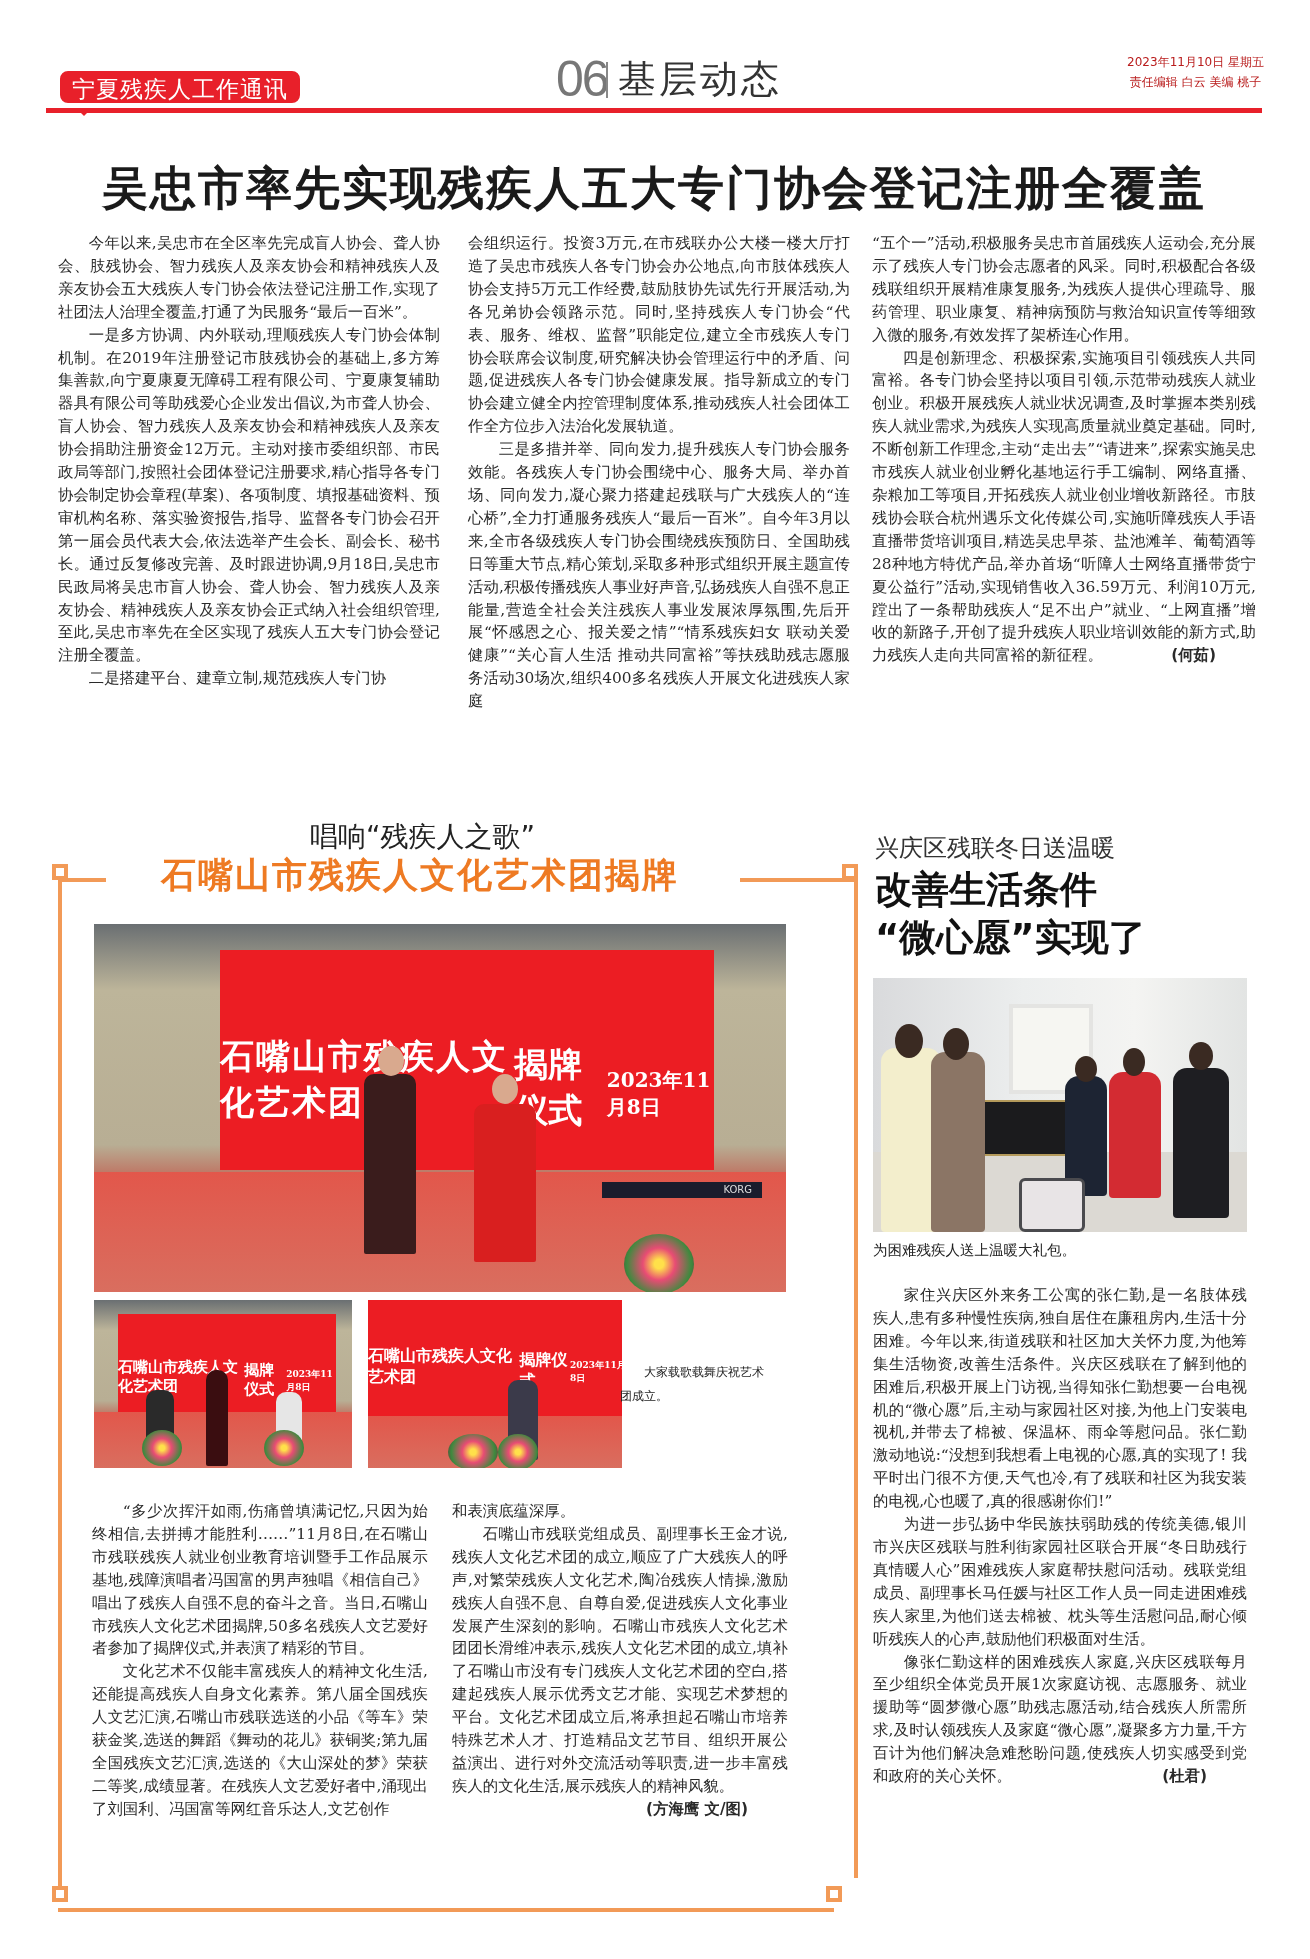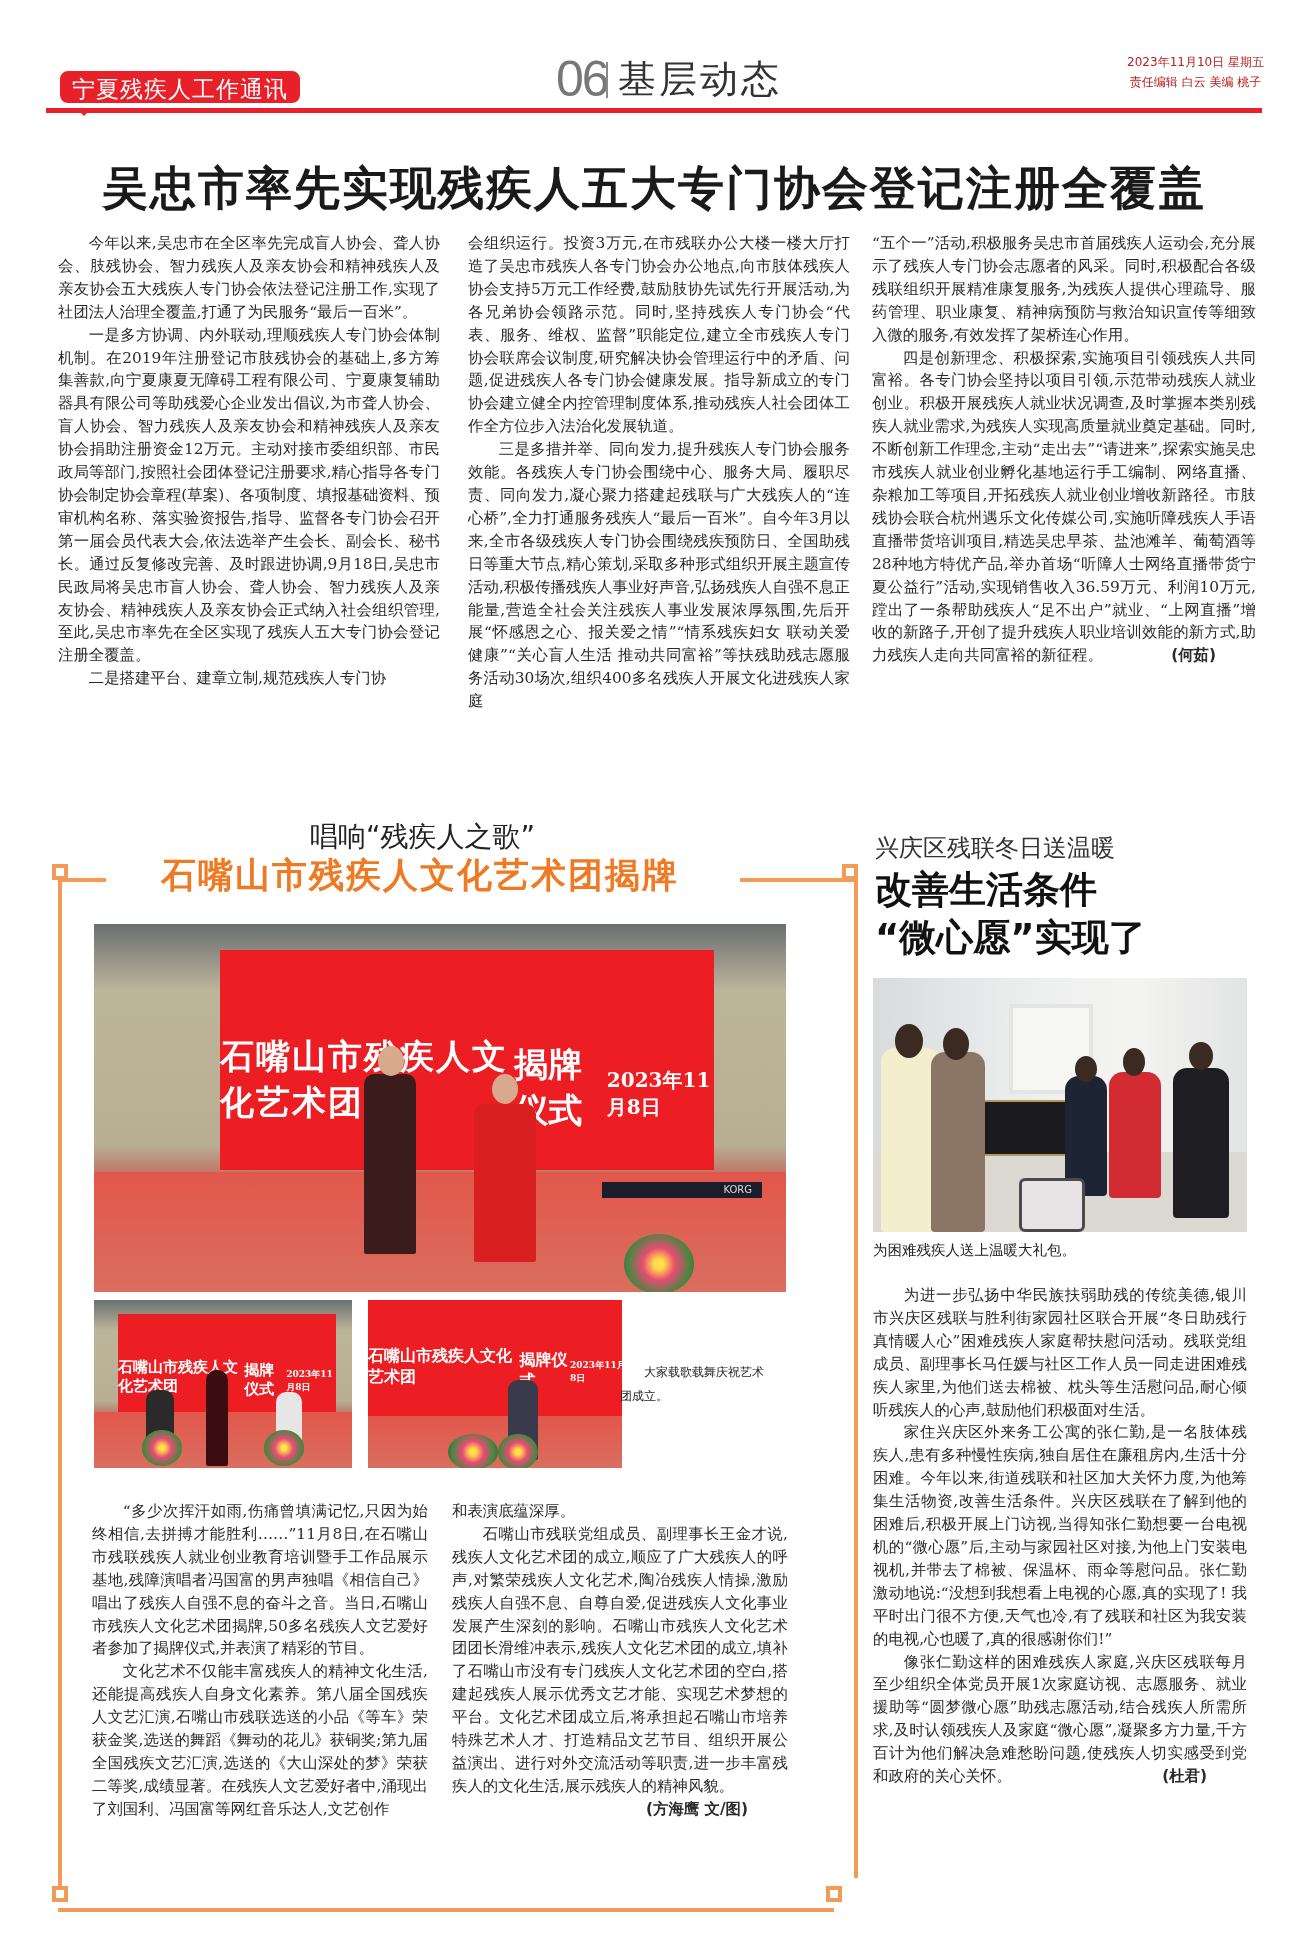--- a/index.html
+++ b/index.html
@@ -92,21 +92,21 @@
 
 <h1 class="headline">吴忠市率先实现残疾人五大专门协会登记注册全覆盖</h1>
 
 <div class="col" style="left:58px; top:232px; width:382px;">
   <p>今年以来,吴忠市在全区率先完成盲人协会、聋人协会、肢残协会、智力残疾人及亲友协会和精神残疾人及亲友协会五大残疾人专门协会依法登记注册工作,实现了社团法人治理全覆盖,打通了为民服务“最后一百米”。</p>
   <p>一是多方协调、内外联动,理顺残疾人专门协会体制机制。在2019年注册登记市肢残协会的基础上,多方筹集善款,向宁夏康夏无障碍工程有限公司、宁夏康复辅助器具有限公司等助残爱心企业发出倡议,为市聋人协会、盲人协会、智力残疾人及亲友协会和精神残疾人及亲友协会捐助注册资金12万元。主动对接市委组织部、市民政局等部门,按照社会团体登记注册要求,精心指导各专门协会制定协会章程(草案)、各项制度、填报基础资料、预审机构名称、落实验资报告,指导、监督各专门协会召开第一届会员代表大会,依法选举产生会长、副会长、秘书长。通过反复修改完善、及时跟进协调,9月18日,吴忠市民政局将吴忠市盲人协会、聋人协会、智力残疾人及亲友协会、精神残疾人及亲友协会正式纳入社会组织管理,至此,吴忠市率先在全区实现了残疾人五大专门协会登记注册全覆盖。</p>
   <p>二是搭建平台、建章立制,规范残疾人专门协</p>
 </div>
 <div class="col" style="left:468px; top:232px; width:382px;">
   <p class="cont">会组织运行。投资3万元,在市残联办公大楼一楼大厅打造了吴忠市残疾人各专门协会办公地点,向市肢体残疾人协会支持5万元工作经费,鼓励肢协先试先行开展活动,为各兄弟协会领路示范。同时,坚持残疾人专门协会“代表、服务、维权、监督”职能定位,建立全市残疾人专门协会联席会议制度,研究解决协会管理运行中的矛盾、问题,促进残疾人各专门协会健康发展。指导新成立的专门协会建立健全内控管理制度体系,推动残疾人社会团体工作全方位步入法治化发展轨道。</p>
-  <p>三是多措并举、同向发力,提升残疾人专门协会服务效能。各残疾人专门协会围绕中心、服务大局、履职尽责、同向发力,凝心聚力搭建起残联与广大残疾人的“连心桥”,全力打通服务残疾人“最后一百米”。自今年3月以来,全市各级残疾人专门协会围绕残疾预防日、全国助残日等重大节点,精心策划,采取多种形式组织开展主题宣传活动,积极传播残疾人事业好声音,弘扬残疾人自强不息正能量,营造全社会关注残疾人事业发展浓厚氛围,先后开展“怀感恩之心、报关爱之情”“情系残疾妇女  联动关爱健康”“关心盲人生活 推动共同富裕”等扶残助残志愿服务活动30场次,组织400多名残疾人开展文化进残疾人家庭</p>
+  <p>三是多措并举、同向发力,提升残疾人专门协会服务效能。各残疾人专门协会围绕中心、服务大局、举办首场、同向发力,凝心聚力搭建起残联与广大残疾人的“连心桥”,全力打通服务残疾人“最后一百米”。自今年3月以来,全市各级残疾人专门协会围绕残疾预防日、全国助残日等重大节点,精心策划,采取多种形式组织开展主题宣传活动,积极传播残疾人事业好声音,弘扬残疾人自强不息正能量,营造全社会关注残疾人事业发展浓厚氛围,先后开展“怀感恩之心、报关爱之情”“情系残疾妇女  联动关爱健康”“关心盲人生活 推动共同富裕”等扶残助残志愿服务活动30场次,组织400多名残疾人开展文化进残疾人家庭</p>
 </div>
 <div class="col" style="left:872px; top:232px; width:384px;">
   <p class="cont">“五个一”活动,积极服务吴忠市首届残疾人运动会,充分展示了残疾人专门协会志愿者的风采。同时,积极配合各级残联组织开展精准康复服务,为残疾人提供心理疏导、服药管理、职业康复、精神病预防与救治知识宣传等细致入微的服务,有效发挥了架桥连心作用。</p>
   <p>四是创新理念、积极探索,实施项目引领残疾人共同富裕。各专门协会坚持以项目引领,示范带动残疾人就业创业。积极开展残疾人就业状况调查,及时掌握本类别残疾人就业需求,为残疾人实现高质量就业奠定基础。同时,不断创新工作理念,主动“走出去”“请进来”,探索实施吴忠市残疾人就业创业孵化基地运行手工编制、网络直播、杂粮加工等项目,开拓残疾人就业创业增收新路径。市肢残协会联合杭州遇乐文化传媒公司,实施听障残疾人手语直播带货培训项目,精选吴忠早茶、盐池滩羊、葡萄酒等28种地方特优产品,举办首场“听障人士网络直播带货宁夏公益行”活动,实现销售收入36.59万元、利润10万元,蹚出了一条帮助残疾人“足不出户”就业、“上网直播”增收的新路子,开创了提升残疾人职业培训效能的新方式,助力残疾人走向共同富裕的新征程。</p>
   <div class="byline" style="margin-top:-23px;">(何茹)</div>
 </div>
 
 <div class="a2-kicker">唱响“残疾人之歌”</div>
 <div class="a2-title">石嘴山市残疾人文化艺术团揭牌</div>
 
@@ -194,17 +194,17 @@
   <div class="head" style="left:202px; top:78px; width:22px; height:26px;"></div>
   <div class="person" style="left:236px; top:94px; width:52px; height:126px; background:#d32b32;"></div>
   <div class="head" style="left:250px; top:70px; width:22px; height:28px;"></div>
   <div class="person" style="left:300px; top:90px; width:56px; height:150px; background:#1e1e22;"></div>
   <div class="head" style="left:316px; top:64px; width:24px; height:28px;"></div>
   <div style="position:absolute; left:146px; top:200px; width:66px; height:54px; background:#e8e4e6; border:3px solid #4a4a4e; border-radius:6px;"></div>
 </div>
 <div class="caption" style="left:873px; top:1238px; width:380px; font-size:14.5px;">为困难残疾人送上温暖大礼包。</div>
 
 <div class="col" style="left:873px; top:1284px; width:374px;">
+  <p>家住兴庆区外来务工公寓的张仁勤,是一名肢体残疾人,患有多种慢性疾病,独自居住在廉租房内,生活十分困难。今年以来,街道残联和社区加大关怀力度,为他筹集生活物资,改善生活条件。兴庆区残联在了解到他的困难后,积极开展上门访视,当得知张仁勤想要一台电视机的“微心愿”后,主动与家园社区对接,为他上门安装电视机,并带去了棉被、保温杯、雨伞等慰问品。张仁勤激动地说:“没想到我想看上电视的心愿,真的实现了! 我平时出门很不方便,天气也冷,有了残联和社区为我安装的电视,心也暖了,真的很感谢你们!”</p>
   <p>为进一步弘扬中华民族扶弱助残的传统美德,银川市兴庆区残联与胜利街家园社区联合开展“冬日助残行 真情暖人心”困难残疾人家庭帮扶慰问活动。残联党组成员、副理事长马任媛与社区工作人员一同走进困难残疾人家里,为他们送去棉被、枕头等生活慰问品,耐心倾听残疾人的心声,鼓励他们积极面对生活。</p>
-  <p>家住兴庆区外来务工公寓的张仁勤,是一名肢体残疾人,患有多种慢性疾病,独自居住在廉租房内,生活十分困难。今年以来,街道残联和社区加大关怀力度,为他筹集生活物资,改善生活条件。兴庆区残联在了解到他的困难后,积极开展上门访视,当得知张仁勤想要一台电视机的“微心愿”后,主动与家园社区对接,为他上门安装电视机,并带去了棉被、保温杯、雨伞等慰问品。张仁勤激动地说:“没想到我想看上电视的心愿,真的实现了! 我平时出门很不方便,天气也冷,有了残联和社区为我安装的电视,心也暖了,真的很感谢你们!”</p>
   <p>像张仁勤这样的困难残疾人家庭,兴庆区残联每月至少组织全体党员开展1次家庭访视、志愿服务、就业援助等“圆梦微心愿”助残志愿活动,结合残疾人所需所求,及时认领残疾人及家庭“微心愿”,凝聚多方力量,千方百计为他们解决急难愁盼问题,使残疾人切实感受到党和政府的关心关怀。</p>
   <div class="byline" style="margin-top:-23px;">(杜君)</div>
 </div>
 
 </body></html>

